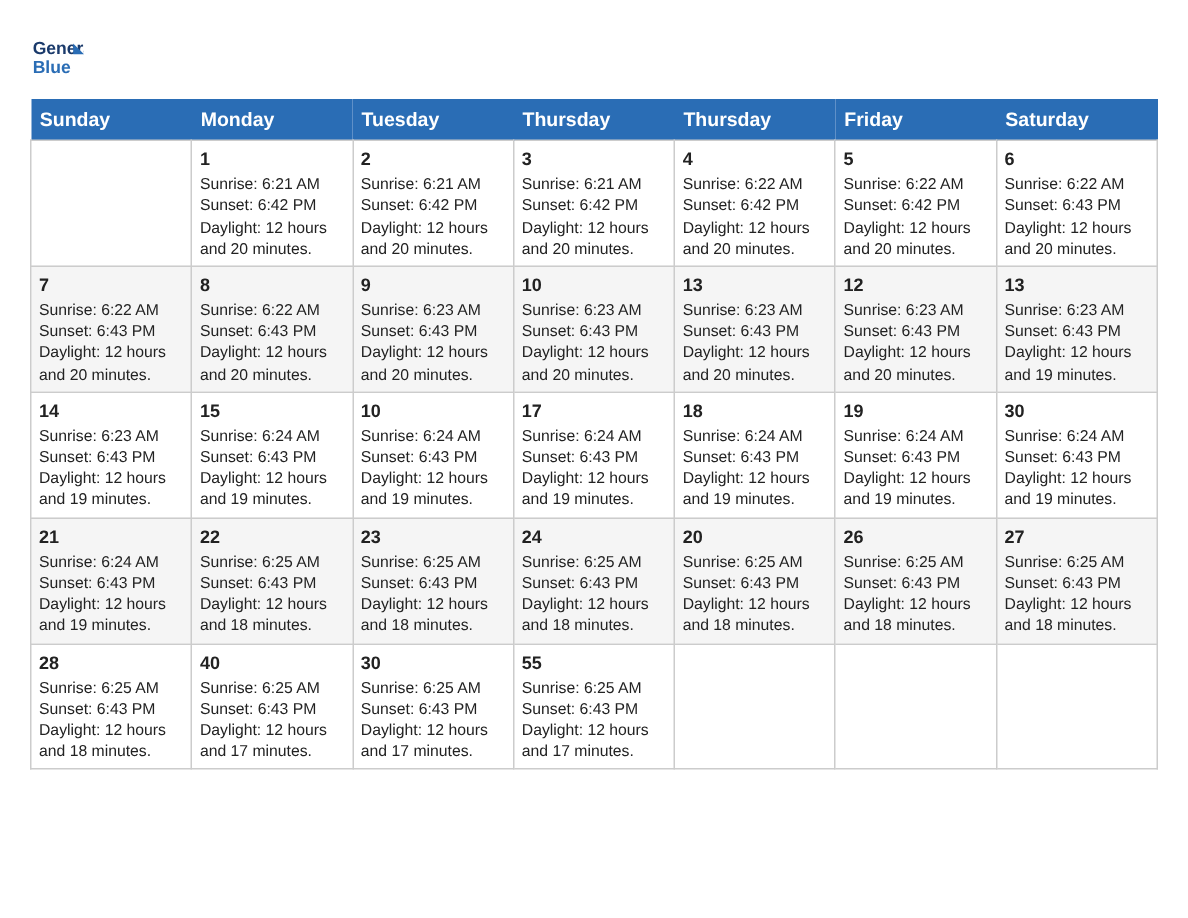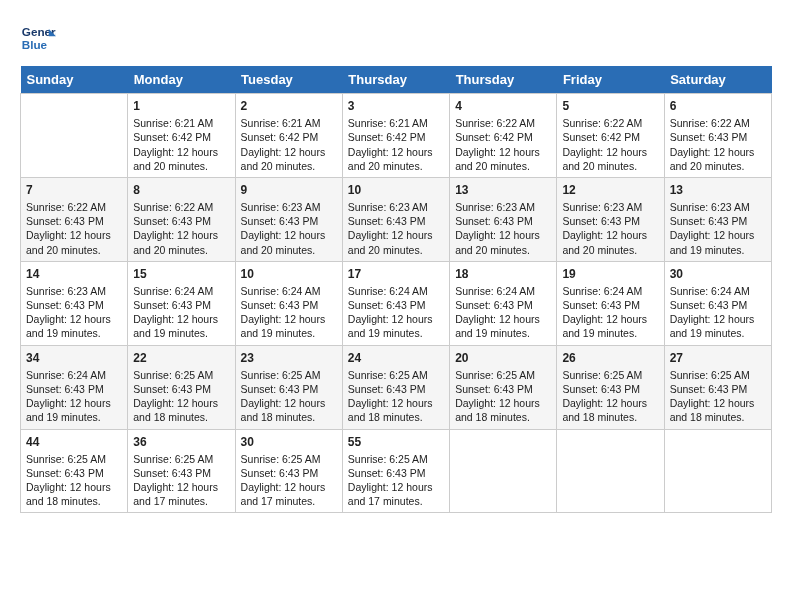--- a/index.html
+++ b/index.html
@@ -239,21 +239,21 @@
         <td>
           <span class="day-num">30</span>
           <div>Sunrise: 6:24 AM</div>
           <div>Sunset: 6:43 PM</div>
           <div>Daylight: 12 hours</div>
           <div>and 19 minutes.</div>
         </td>
       </tr>
       <tr>
         <td>
-          <span class="day-num">34</span>
+          <span class="day-num">21</span>
           <div>Sunrise: 6:24 AM</div>
           <div>Sunset: 6:43 PM</div>
           <div>Daylight: 12 hours</div>
           <div>and 19 minutes.</div>
         </td>
         <td>
           <span class="day-num">22</span>
           <div>Sunrise: 6:25 AM</div>
           <div>Sunset: 6:43 PM</div>
           <div>Daylight: 12 hours</div>
@@ -290,28 +290,28 @@
         <td>
           <span class="day-num">27</span>
           <div>Sunrise: 6:25 AM</div>
           <div>Sunset: 6:43 PM</div>
           <div>Daylight: 12 hours</div>
           <div>and 18 minutes.</div>
         </td>
       </tr>
       <tr>
         <td>
-          <span class="day-num">44</span>
-          <div>Sunrise: 6:25 AM</div>
-          <div>Sunset: 6:43 PM</div>
-          <div>Daylight: 12 hours</div>
-          <div>and 18 minutes.</div>
-        </td>
-        <td>
-          <span class="day-num">36</span>
+          <span class="day-num">28</span>
+          <div>Sunrise: 6:25 AM</div>
+          <div>Sunset: 6:43 PM</div>
+          <div>Daylight: 12 hours</div>
+          <div>and 18 minutes.</div>
+        </td>
+        <td>
+          <span class="day-num">40</span>
           <div>Sunrise: 6:25 AM</div>
           <div>Sunset: 6:43 PM</div>
           <div>Daylight: 12 hours</div>
           <div>and 17 minutes.</div>
         </td>
         <td>
           <span class="day-num">30</span>
           <div>Sunrise: 6:25 AM</div>
           <div>Sunset: 6:43 PM</div>
           <div>Daylight: 12 hours</div>

